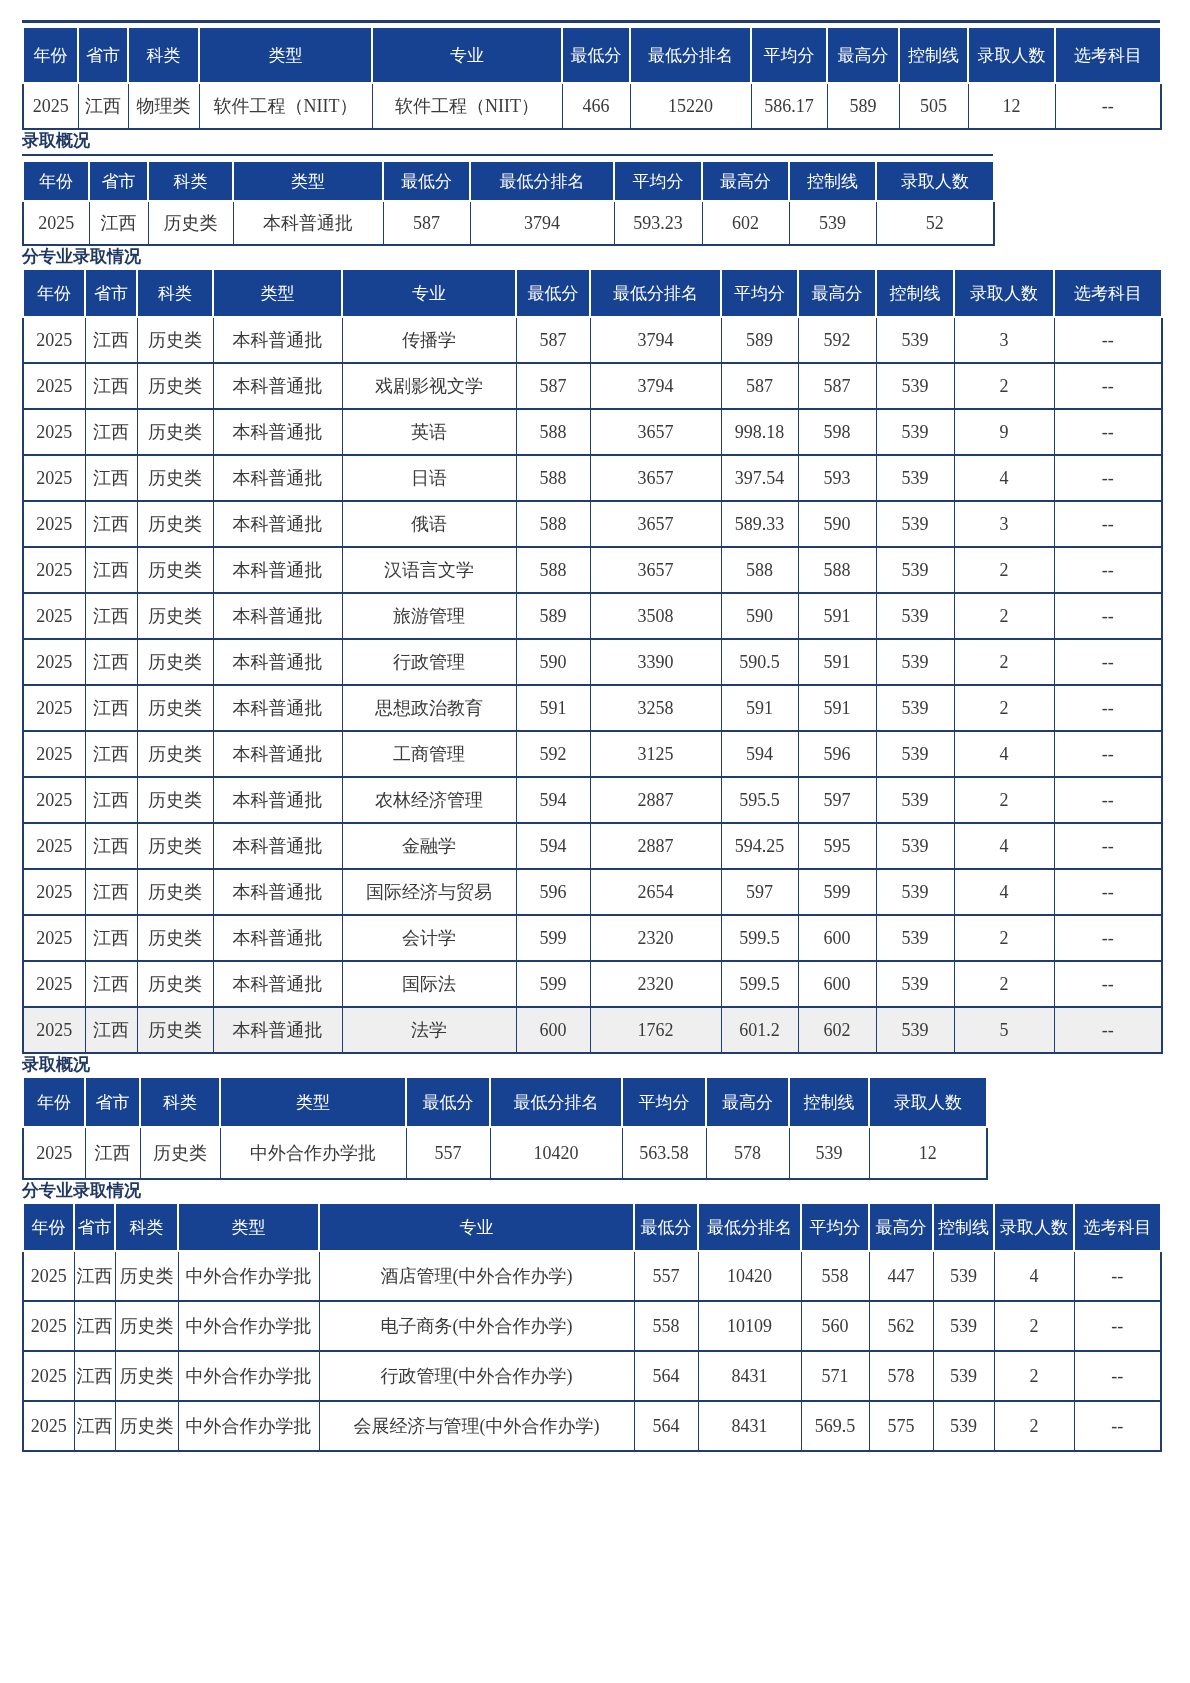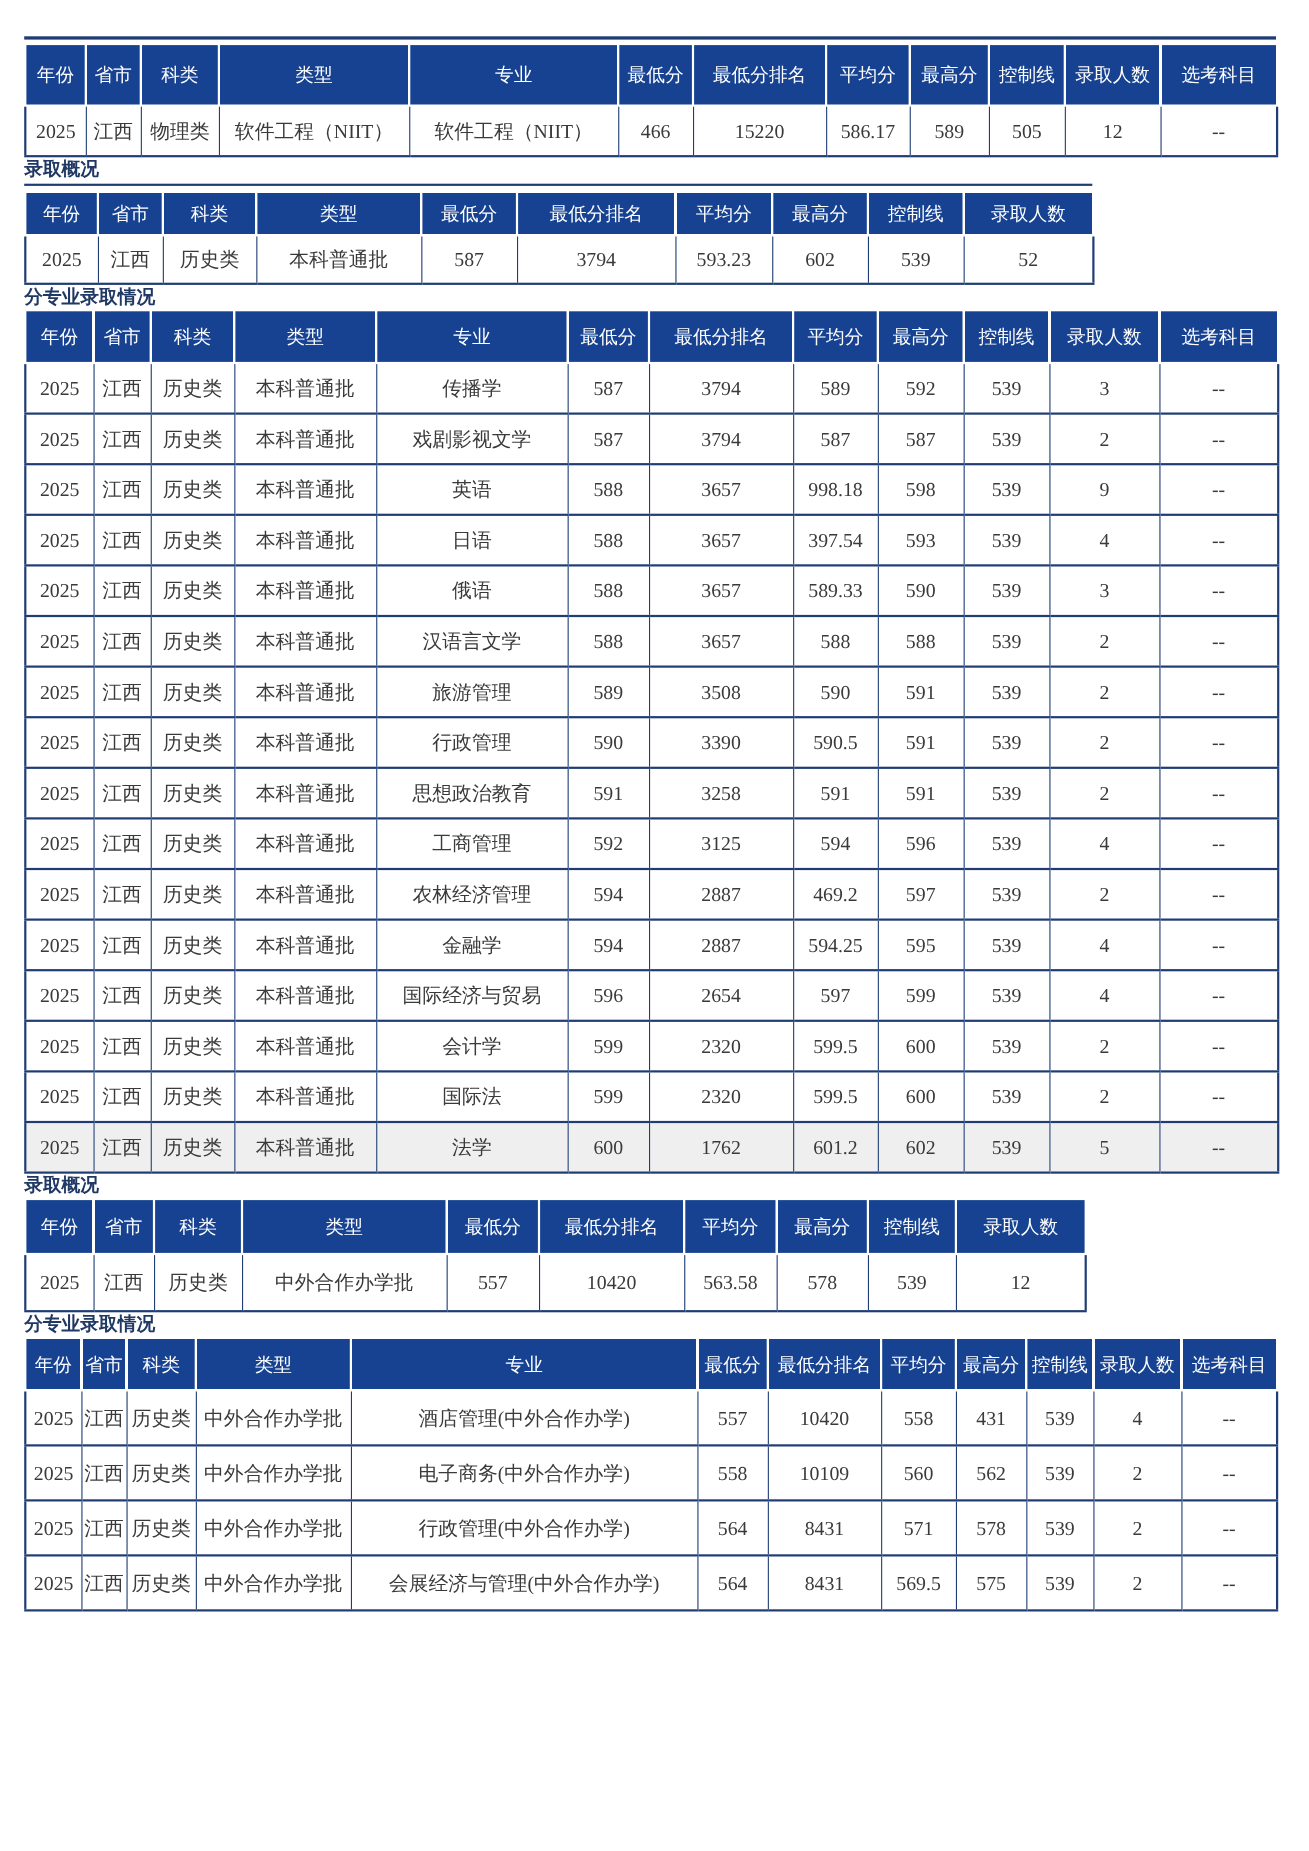--- a/index.html
+++ b/index.html
@@ -1,20 +1,20 @@
 <!DOCTYPE html>
 <html style="--header-bg: #164291; --grid-border: #1f3d73; --title-text: #203864; --cell-text: #3a3a3a; --shaded-row-bg: #efefef;"><head>
 <meta charset="utf-8">
 <style>
   html,body{margin:0;padding:0;background:#ffffff;}
   body{
     width:1190px;height:1683px;overflow:hidden;
     font-family:"Liberation Sans","DejaVu Sans",sans-serif;
   }
-  .page{box-sizing:border-box;padding:33px 0 0 22px;}
+  .page{box-sizing:border-box;padding:20px 0 0 22px;}
 
   .topline{background:var(--grid-border);}
   .topline.w-wide{width:1138px;height:3px;margin:0 0 3px 0;}
   .topline.w-mid{width:971px;height:2px;margin:2px 0 4px 0;}
 
   h2.sec-title{
     font-size:17px;font-weight:bold;color:var(--title-text);
     margin:0;line-height:22px;
   }
   .ttl-ov1{margin:16px 0 2px 0;}
@@ -323,21 +323,21 @@
           <td>--</td>
         </tr>
         <tr>
           <td>2025</td>
           <td>江西</td>
           <td>历史类</td>
           <td>本科普通批</td>
           <td>农林经济管理</td>
           <td>594</td>
           <td>2887</td>
-          <td>469.2</td>
+          <td>595.5</td>
           <td>597</td>
           <td>539</td>
           <td>2</td>
           <td>--</td>
         </tr>
         <tr>
           <td>2025</td>
           <td>江西</td>
           <td>历史类</td>
           <td>本科普通批</td>
@@ -488,21 +488,21 @@
       <tbody>
         <tr>
           <td>2025</td>
           <td>江西</td>
           <td>历史类</td>
           <td>中外合作办学批</td>
           <td>酒店管理(中外合作办学)</td>
           <td>557</td>
           <td>10420</td>
           <td>558</td>
-          <td>431</td>
+          <td>447</td>
           <td>539</td>
           <td>4</td>
           <td>--</td>
         </tr>
         <tr>
           <td>2025</td>
           <td>江西</td>
           <td>历史类</td>
           <td>中外合作办学批</td>
           <td>电子商务(中外合作办学)</td>

